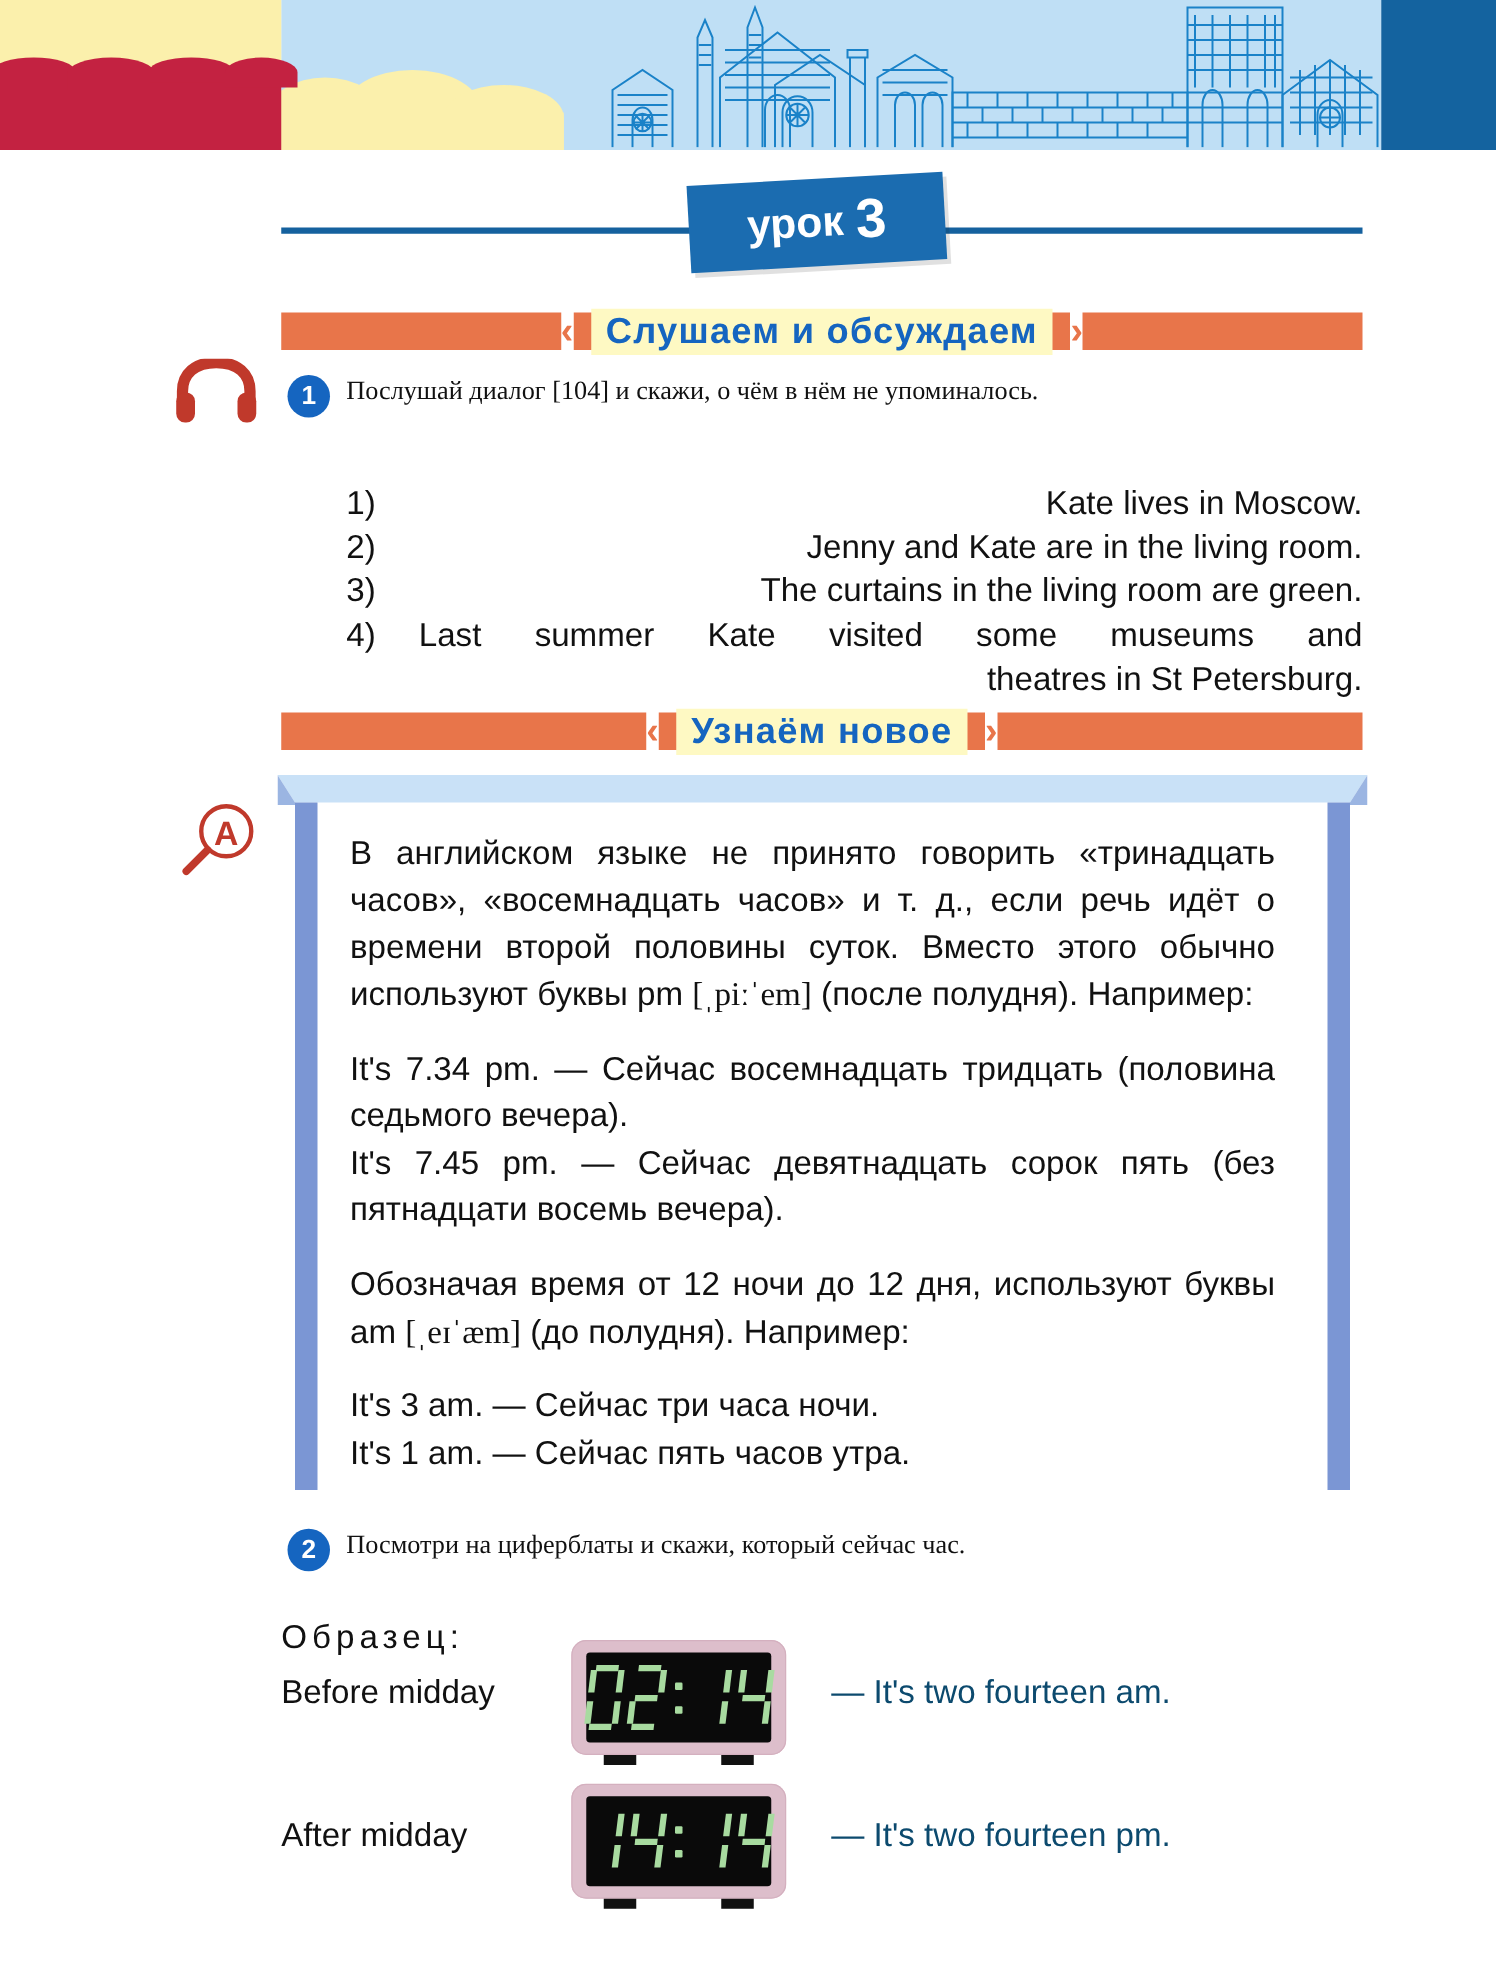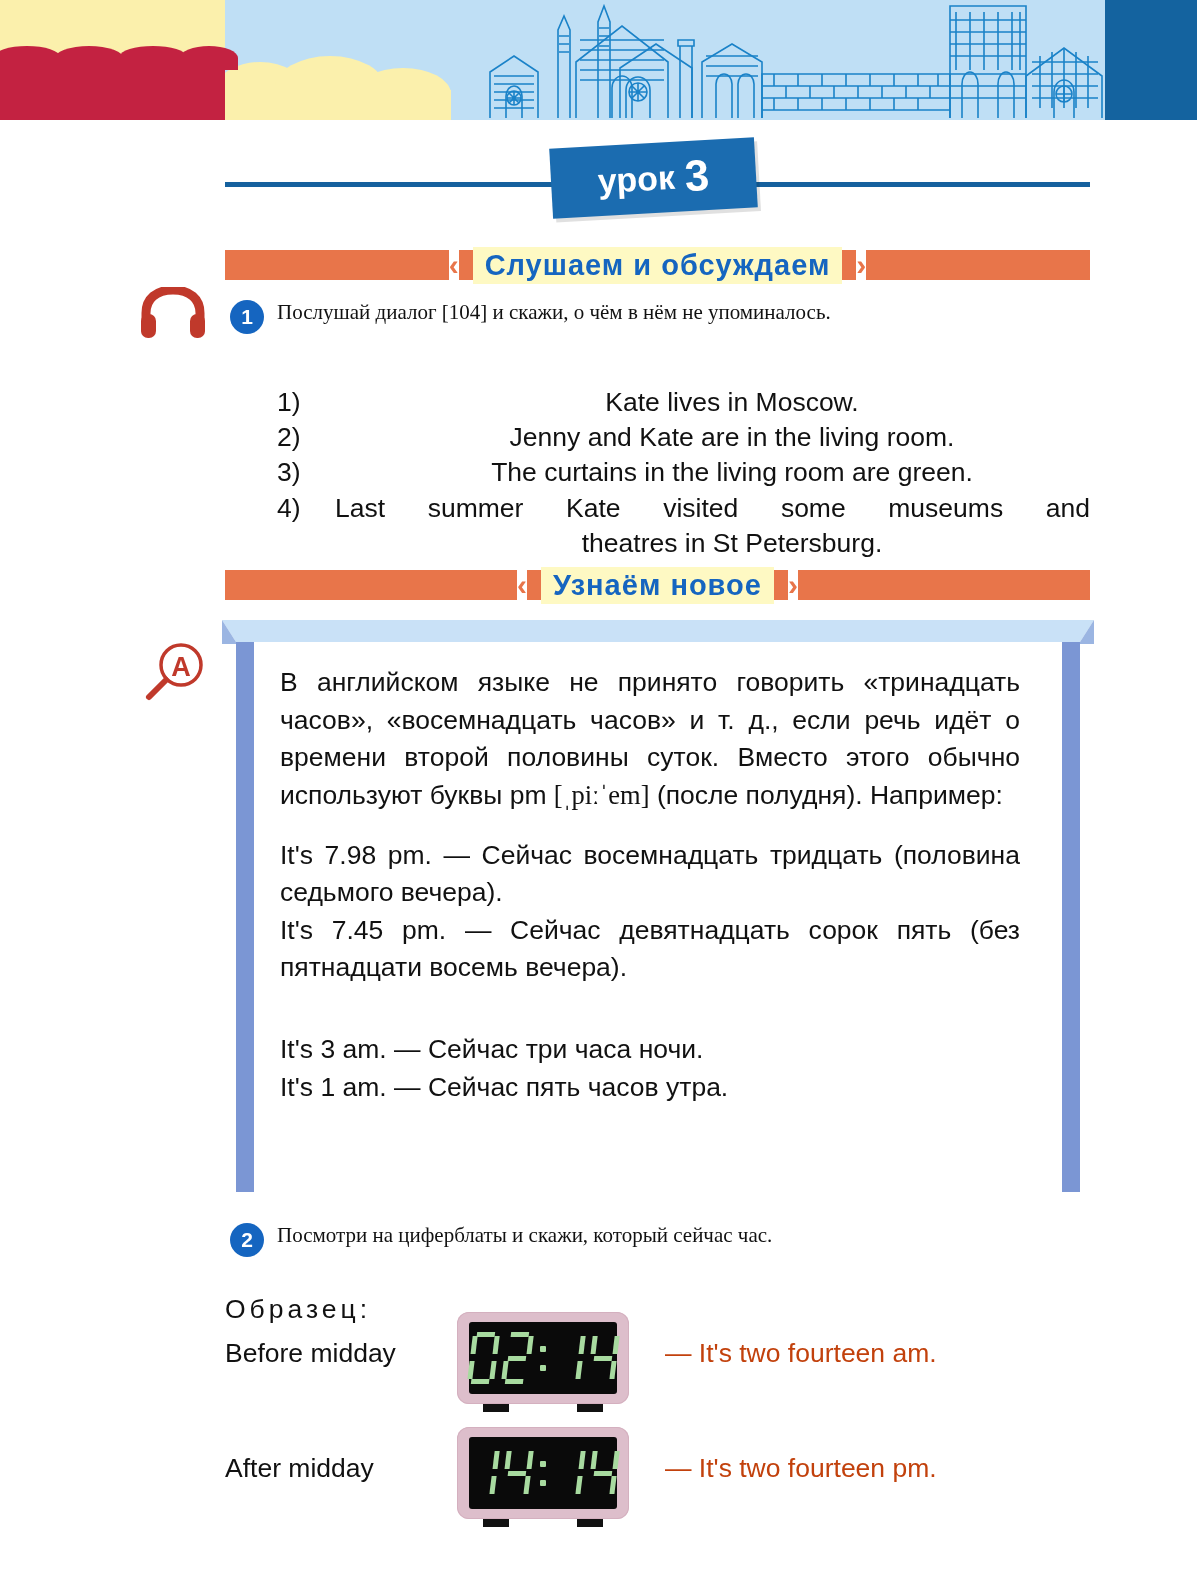--- a/index.html
+++ b/index.html
@@ -49,21 +49,21 @@
   
   .num-circle{position:absolute;width:34px;height:34px;border-radius:50%;
     background:#1565c0;color:#fff;font-size:21px;font-weight:bold;
     display:flex;align-items:center;justify-content:center;}
   .task-ru{position:absolute;font-family:"Liberation Serif",serif;font-size:21px;
     color:#111;line-height:1.28;text-align:justify;}
   .list-en{position:absolute;font-size:26.5px;color:#111;line-height:1.33;}
   .list-en .row{display:flex;}
   .list-en .mk{width:58px;flex:0 0 58px;}
   .list-en .bd{flex:1;text-align:justify;}
-  .list-en .bd.last{text-align:center;margin-left:39px;}
+  .list-en .bd.last{text-align:right;margin-left:39px;}
 
   
   .icon-head{position:absolute;left:140px;top:287px;width:66px;height:52px;}
   
   .icon-mag{position:absolute;left:143px;top:641px;width:62px;height:62px;}
 
   
   .gbox{position:absolute;left:222px;top:620px;width:872px;height:572px;}
   .gbox-top{position:absolute;left:0;top:0;width:872px;height:22px;}
   .gbox-left{position:absolute;left:14px;top:22px;width:18px;height:550px;background:#7b96d4;}
@@ -72,21 +72,21 @@
     font-size:26.5px;color:#111;line-height:1.42;text-align:justify;}
   .gbox-body p{margin:0 0 0 0;}
   .gbox-body .gap{height:22px;}
   .nb{font-weight:normal;}
   .ipa{font-family:"Liberation Serif",serif;}
 
   
   .sample-label{position:absolute;left:225px;font-size:26.5px;color:#111;letter-spacing:4px;}
   .clock-row{position:absolute;left:225px;width:870px;height:100px;}
   .clk-text-l{position:absolute;top:28px;font-size:26.5px;color:#111;}
-  .clk-text-r{position:absolute;top:28px;font-size:26.5px;color:#c2410c;white-space:nowrap;}
+  .clk-text-r{position:absolute;top:28px;font-size:26.5px;color:#0c4a6e;white-space:nowrap;}
   .clock{position:absolute;width:172px;height:92px;background:#ddbecb;border-radius:12px;
     box-shadow:0 0 0 1px #d4b0bf inset;}
   .clock .screen{position:absolute;left:12px;top:10px;width:148px;height:72px;background:#0a0a0a;border-radius:3px;}
   .clock .digits{position:absolute;left:0;top:0;width:148px;height:72px;
     display:flex;align-items:center;justify-content:center;}
   .clock .foot{position:absolute;top:92px;width:26px;height:8px;background:#111;}
   .clock .foot.l{left:26px;}
   .clock .foot.r{left:120px;}
 
   
@@ -261,23 +261,24 @@
       <polygon points="0,0 14,22 14,24 0,24" fill="#9bb5e2"></polygon>
       <polygon points="872,0 858,22 858,24 872,24" fill="#9bb5e2"></polygon>
     </svg>
   </div>
   <div class="gbox-left"></div>
   <div class="gbox-right"></div>
 
   <div class="gbox-body">
     <p><span>В английском языке не принято говорить «тринадцать часов», «восемнадцать часов» и т. д., если речь идёт о времени второй половины суток. Вместо этого обычно используют буквы </span><span class="nb">pm</span><span> </span><span class="ipa">[ˌpiːˈem]</span><span> (после полудня). Например:</span></p>
     <div class="gap"></div>
-    <p>It's 7.98 pm. — Сейчас восемнадцать тридцать (половина седьмого вечера).</p>
+    <p>It's 7.34 pm. — Сейчас восемнадцать тридцать (половина седьмого вечера).</p>
     <p>It's 7.45 pm. — Сейчас девятнадцать сорок пять (без пятнадцати восемь вечера).</p>
     <div class="gap"></div>
+    <p><span>Обозначая время от 12 ночи до 12 дня, используют буквы </span><span class="nb">am</span><span> </span><span class="ipa">[ˌeɪˈæm]</span><span> (до полудня). Например:</span></p>
     <div class="gap"></div>
     <p style="text-align:left;">It's 3 am. — Сейчас три часа ночи.</p>
     <p style="text-align:left;">It's 1 am. — Сейчас пять часов утра.</p>
   </div>
 </div>
 
 <div class="num-circle" style="left:230px;top:1223px;">2</div>
 <div class="task-ru" style="left:277px;top:1222px;width:813px;">Посмотри на циферблаты и скажи, который сейчас час.</div>
 
 <div class="sample-label" style="top:1294px;">Образец:</div>

